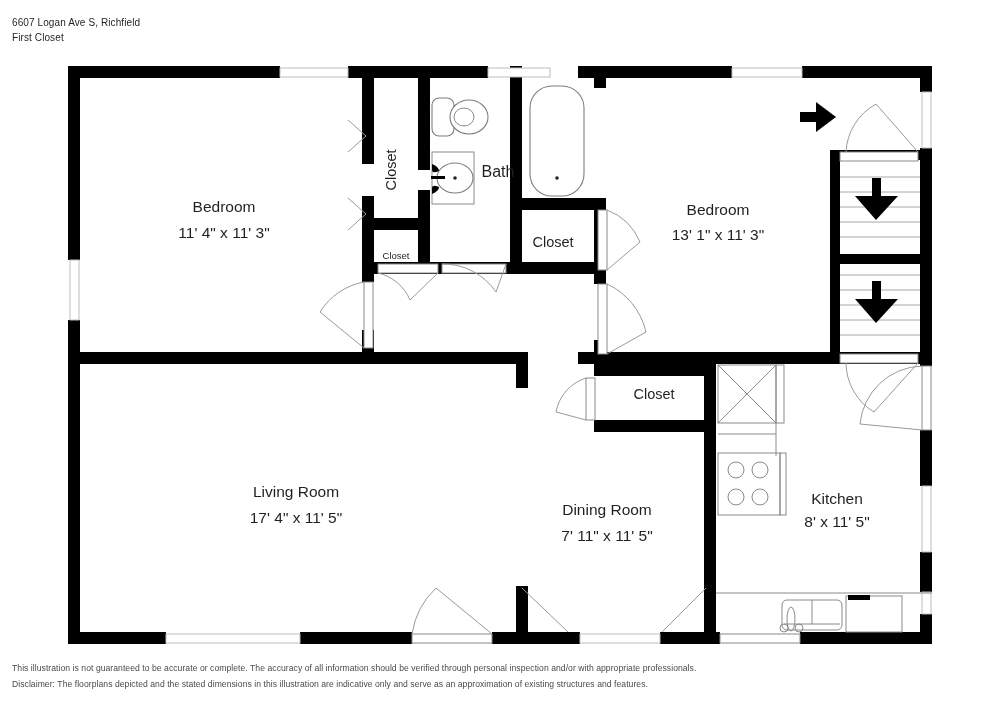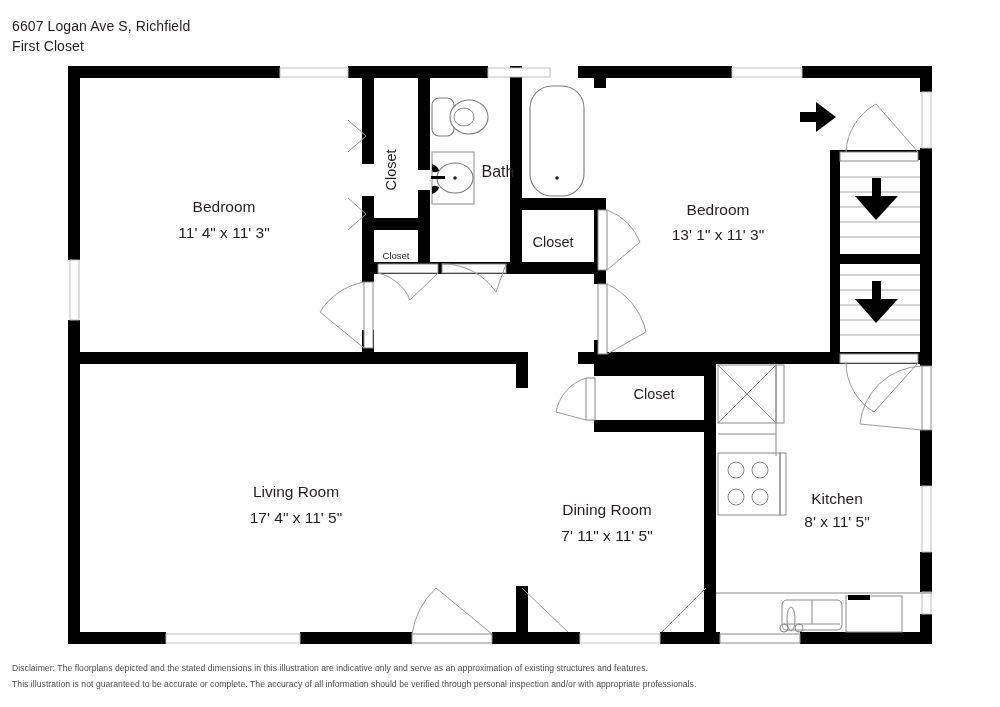--- a/index.html
+++ b/index.html
@@ -15,21 +15,21 @@
     color: #231f20;
     overflow: hidden;
   }
   #header {
     position: absolute;
     left: 12px;
     top: 16px;
     line-height: 1.45;
   }
   #header .line {
-    font-size: 14px;
+    font-size: 10px;
     color: #231f20;
     letter-spacing: 0.1px;
   }
   #footer {
     position: absolute;
     left: 12px;
     top: 660px;
     line-height: 1.9;
   }
   #footer .line {
@@ -299,15 +299,15 @@
 
     <text class="rlabel clabel" x="553" y="247">Closet</text>
 
     <text class="rlabel clabel" x="654" y="399">Closet</text>
   </g>
 
 </svg>
 </div>
 
 <div id="footer">
+  <div class="line">This illustration is not guaranteed to be accurate or complete. The accuracy of all information should be verified through personal inspection and/or with appropriate professionals.</div>
   <div class="line">Disclaimer: The floorplans depicted and the stated dimensions in this illustration are indicative only and serve as an approximation of existing structures and features.</div>
-  <div class="line">This illustration is not guaranteed to be accurate or complete. The accuracy of all information should be verified through personal inspection and/or with appropriate professionals.</div>
 </div>
 
 </body></html>

